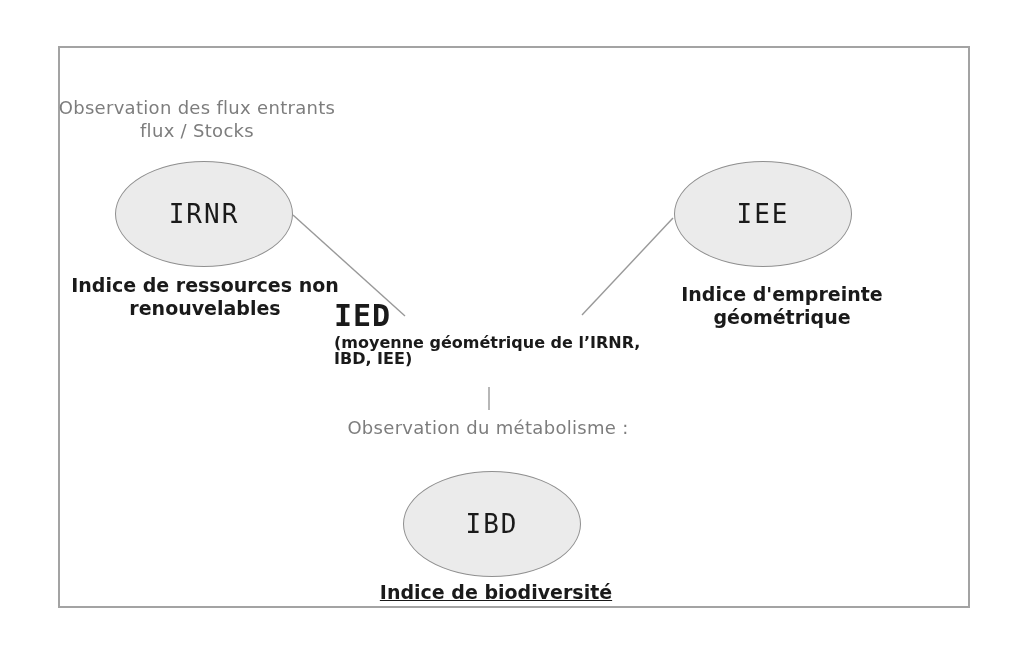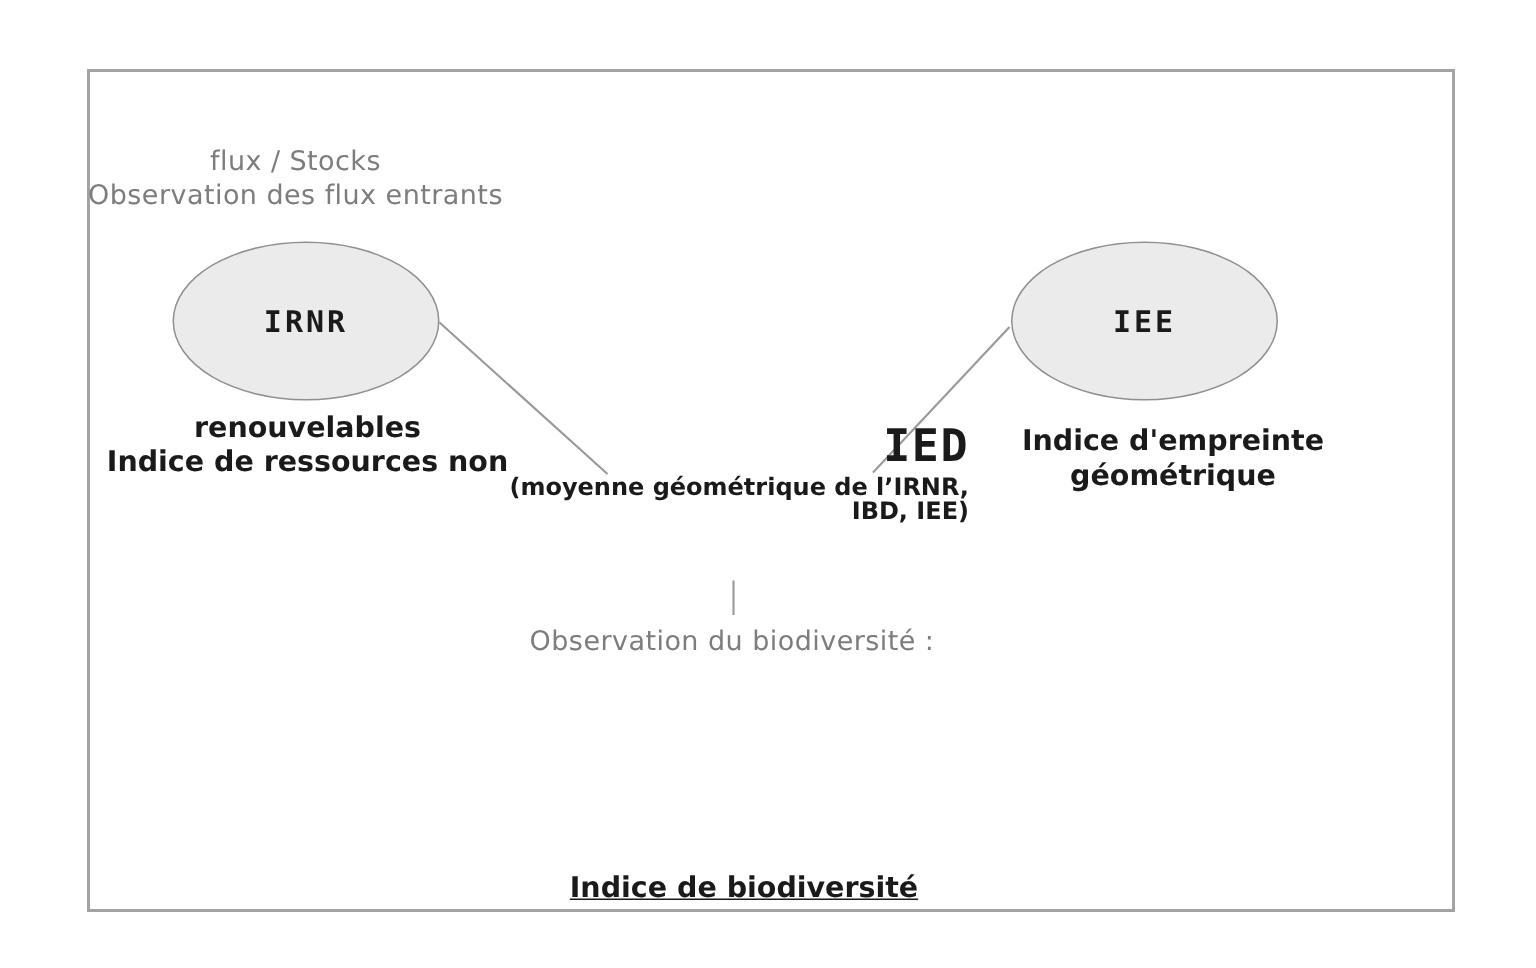--- a/index.html
+++ b/index.html
@@ -59,31 +59,31 @@
     border-radius: 50%;
     background: var(--ellipse-fill, #ebebeb);
     border: 1.5px solid var(--ellipse-stroke, #8f8f8f);
     display: flex;
     align-items: center;
     justify-content: center;
     box-sizing: border-box;
   }
   .node-label {
     font-family: "DejaVu Sans Mono", "Liberation Mono", monospace;
-    font-size: 20px;
-    font-weight: bold;
+    font-size: 26px;
+    font-weight: normal;
     letter-spacing: 2px;
     color: var(--caption-text, #1a1a1a);
   }
   .center-block {
     position: absolute;
     left: 334px;
-    top: 280px;
+    top: 298px;
     width: 312px;
-    text-align: right;
+    text-align: left;
     color: var(--caption-text, #1a1a1a);
   }
   .ied-title {
     font-family: "DejaVu Sans Mono", "Liberation Mono", monospace;
     font-size: 30px;
     font-weight: bold;
     letter-spacing: 1px;
     line-height: 36px;
   }
   .ied-subtitle {
@@ -106,45 +106,48 @@
 
   <div class="frame"></div>
 
   <svg class="connectors" viewBox="0 0 1024 645" xmlns="http://www.w3.org/2000/svg">
     <line x1="293" y1="215" x2="405" y2="316"></line>
     <line x1="673" y1="218" x2="582" y2="315"></line>
     <line x1="489" y1="387" x2="489" y2="410"></line>
   </svg>
 
   <div class="annotation" style="left:47px; top:96px; width:300px;">
+    <div>Observation des flux entrants</div>
     <div>flux / Stocks</div>
-    <div>Observation des flux entrants</div>
   </div>
   <div class="ellipse" style="left:115px; top:161px;">
     <span class="node-label">IRNR</span>
   </div>
   <div class="caption" style="left:55px; top:274px; width:300px;">
+    <div>Indice de ressources non</div>
     <div>renouvelables</div>
-    <div>Indice de ressources non</div>
   </div>
 
   <div class="annotation" style="left:616px; top:96px; width:300px;">
   </div>
   <div class="ellipse" style="left:674px; top:161px;">
     <span class="node-label">IEE</span>
   </div>
   <div class="caption" style="left:632px; top:283px; width:300px;">
     <div>Indice d'empreinte géométrique</div>
   </div>
 
   <div class="center-block">
     <div class="ied-title">IED</div>
     <div class="ied-note">(moyenne géométrique de l’IRNR, IBD, IEE)</div>
   </div>
 
   <div class="annotation" style="left:338px; top:416px; width:300px;">
-    <div>Observation du biodiversité :</div>
+    <div>Observation du métabolisme :</div>
+  </div>
+  <div class="ellipse" style="left:403px; top:471px;">
+    <span class="node-label">IBD</span>
   </div>
   <div class="caption" style="left:346px; top:581px; width:300px;text-decoration:underline;">
     <div>Indice de biodiversité</div>
   </div>
 
 </div>
 
 </body></html>

